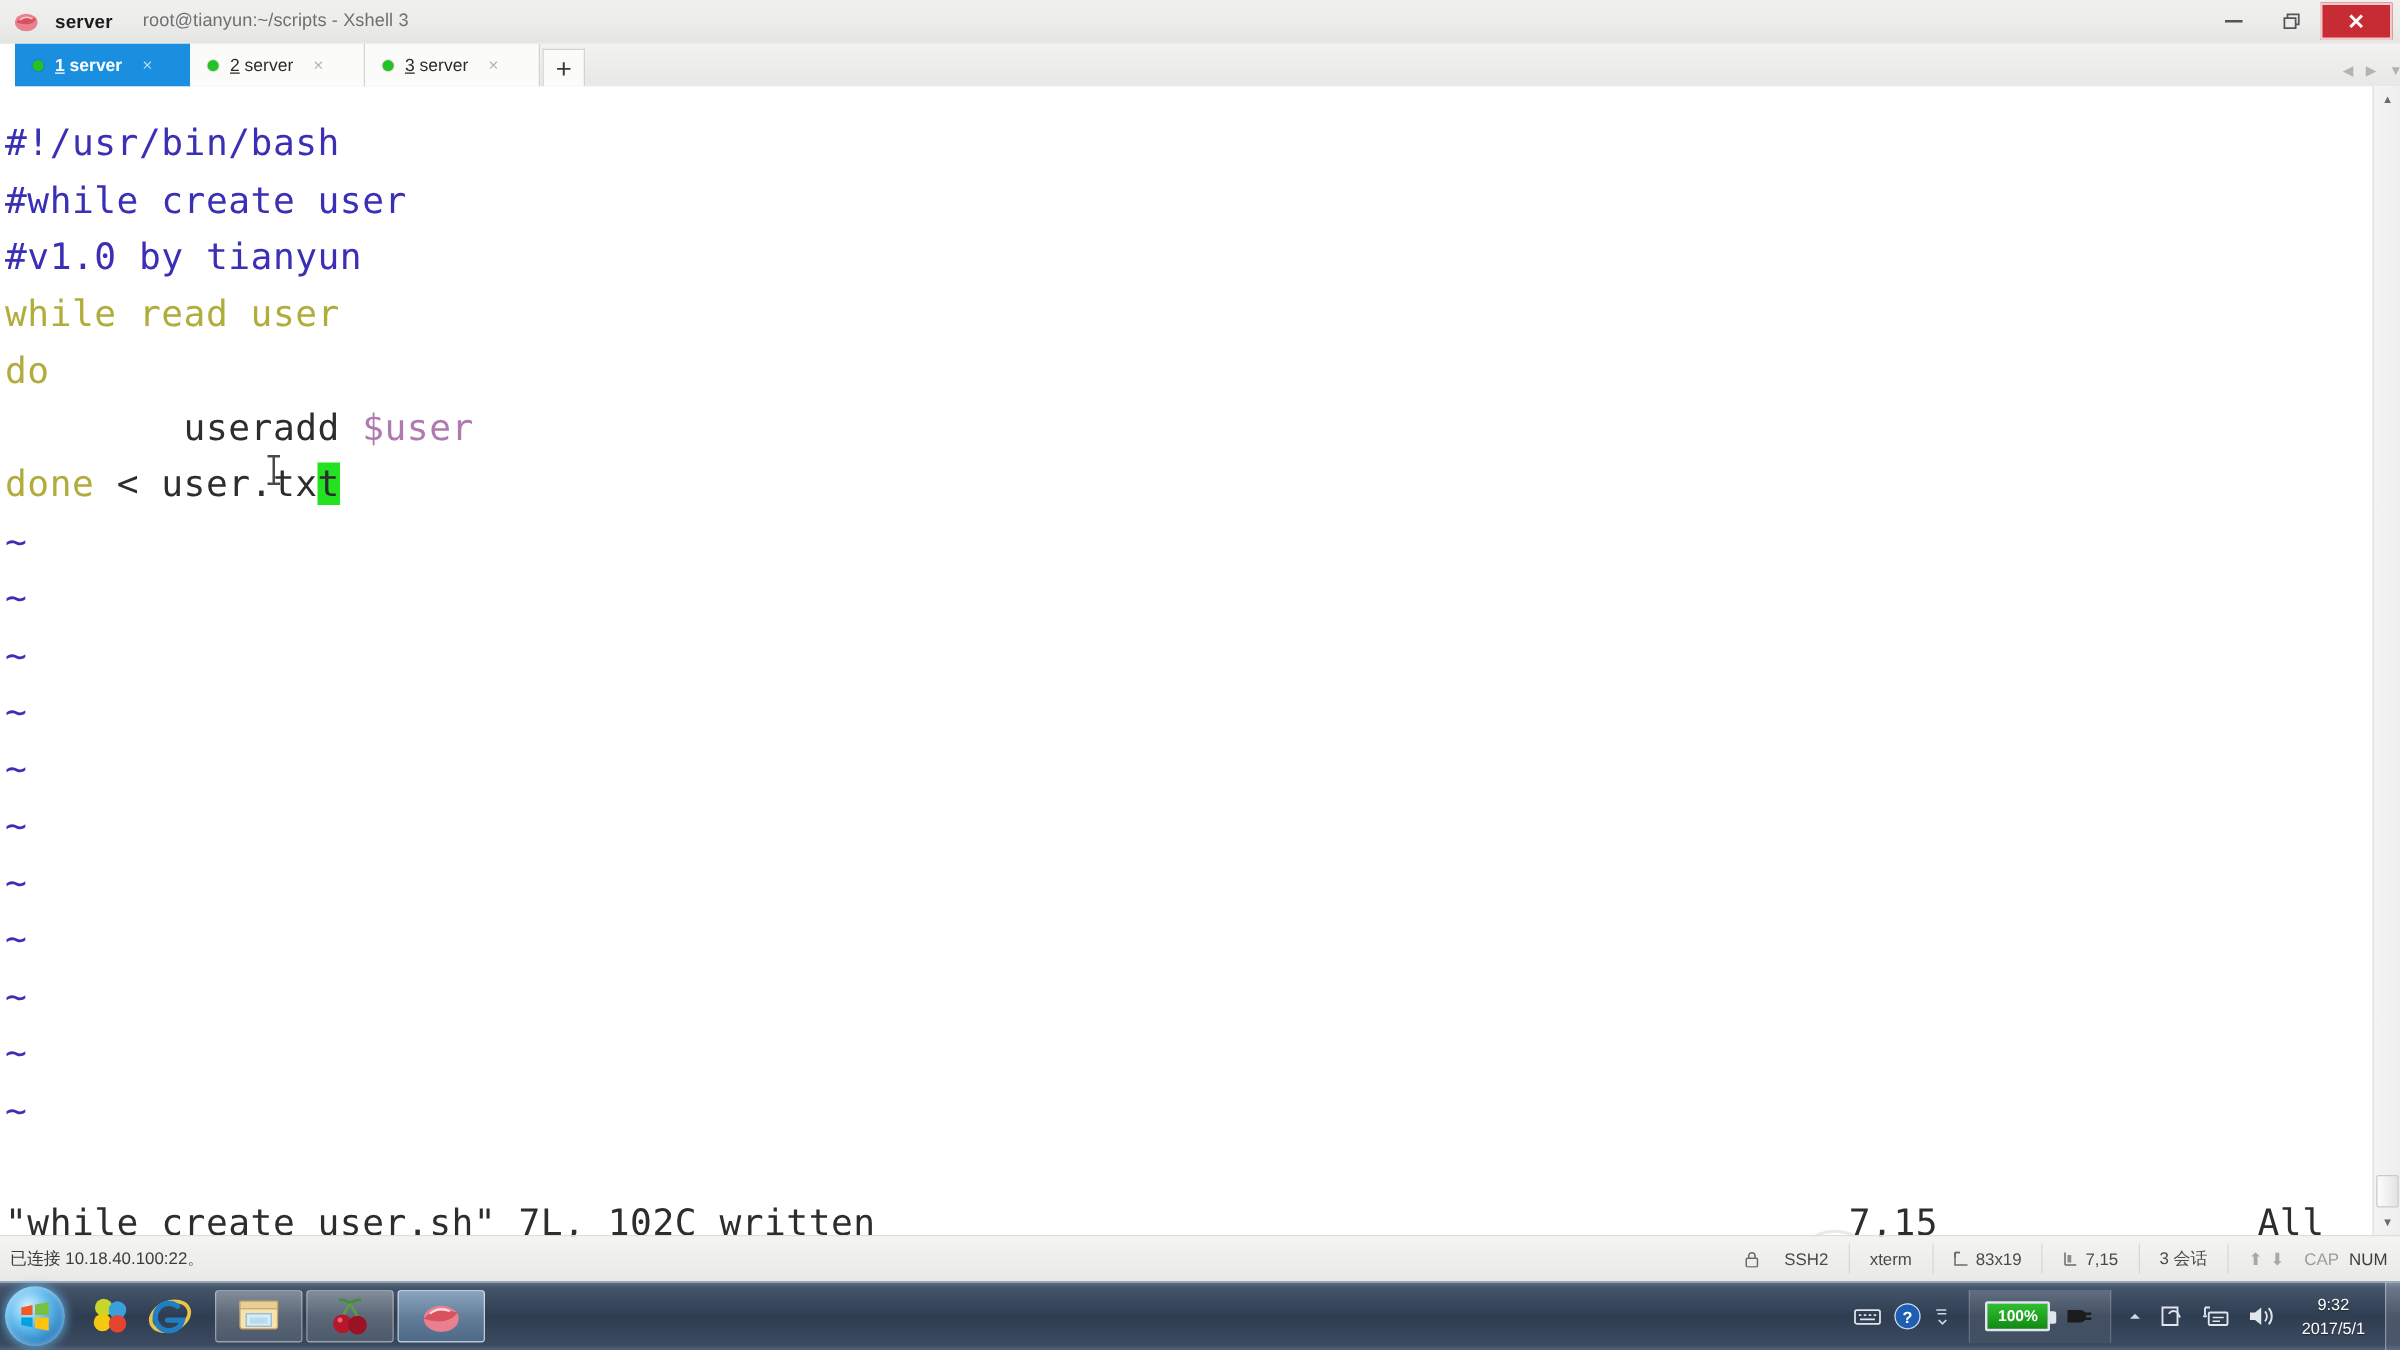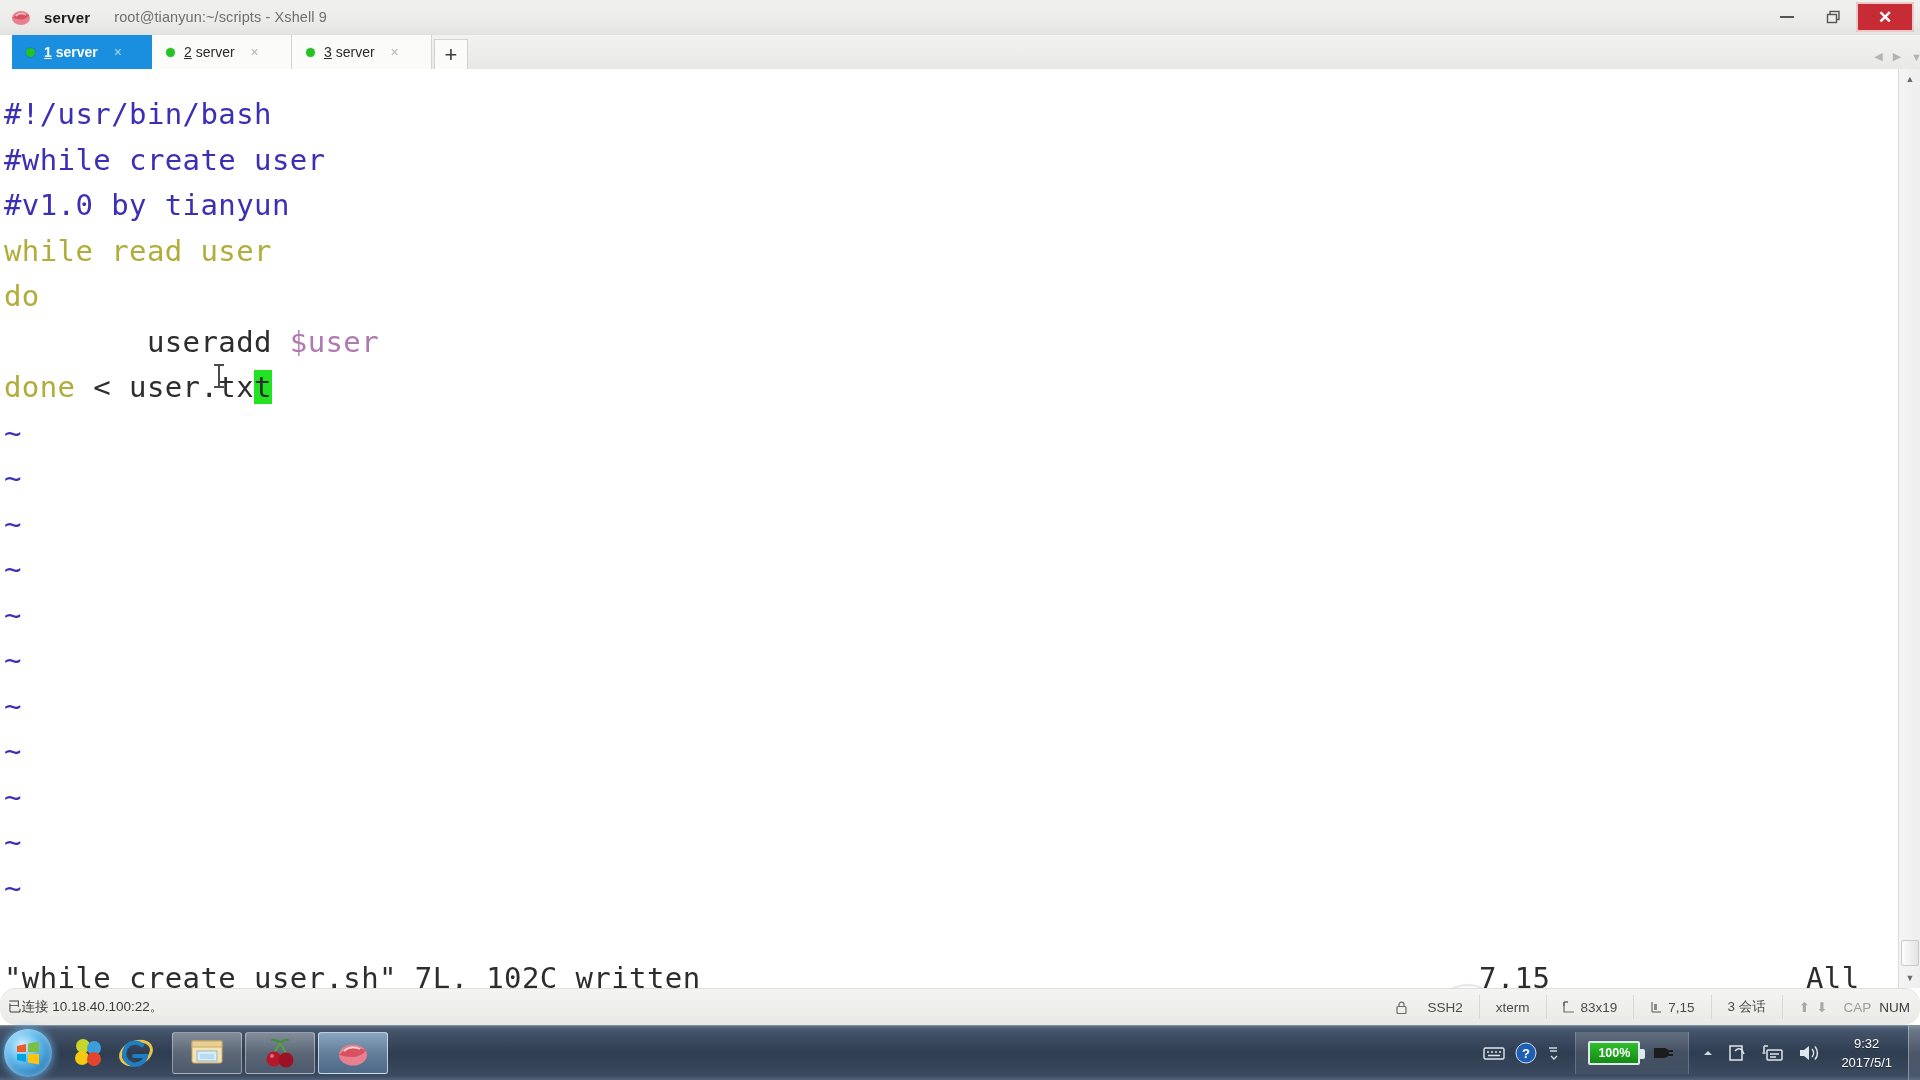--- a/index.html
+++ b/index.html
@@ -136,21 +136,21 @@
     position: absolute; left: 2px; bottom: 22px; width: 18px; height: 26px;
     background: linear-gradient(to right,#fdfdfd,#e3e3e3);
     border: 1px solid #cacaca; border-radius: 2px;
   }
 
   
   .statusbar {
     position: absolute; left: 0; top: 988px; width: 1920px; height: 37px;
     background: linear-gradient(to bottom,#f4f4f2,#e9e9e6);
     border-top: 1px solid #dededa;
-    display: flex; align-items: center; font-size: 13.5px; color: #4a4a4a; border-radius: 16px;
+    display: flex; align-items: center; font-size: 13.5px; color: #4a4a4a;
   }
   .sb-left { margin-left: 8px; color: #3c3c3c; }
   .sb-right { margin-left: auto; display: flex; align-items: center; }
   .sb-cell {
     display: flex; align-items: center; gap: 6px;
     padding: 0 16px; height: 24px; border-left: 1px solid #d8d8d4;
     white-space: nowrap;
   }
   .sb-cell:first-child { border-left: none; gap: 20px; }
   .sb-dim { color: #a8a8a4; }
@@ -229,21 +229,21 @@
 
   <div class="titlebar">
     <div class="tb-icon">
       <svg width="22" height="22" viewBox="0 0 22 22">
         <ellipse cx="11" cy="12" rx="9" ry="7" fill="#e8808f"></ellipse>
         <path d="M3 12 q5 -7 16 -3 q-4 7 -16 3 z" fill="#d9505f"></path>
         <path d="M6 10 q4 -4 10 -1" stroke="#fff" stroke-width="1.2" fill="none" opacity=".7"></path>
       </svg>
     </div>
     <div class="tb-appname">server</div>
-    <div class="tb-path">root@tianyun:~/scripts - Xshell 9</div>
+    <div class="tb-path">root@tianyun:~/scripts - Xshell 3</div>
     <div class="tb-spacer"></div>
     <div class="winbtn">
         <i class="minglyph"></i>
       </div>
     <div class="winbtn">
       <svg width="15" height="15" viewBox="0 0 15 15">
         <rect x="4" y="1.5" width="9" height="8" fill="none" stroke="#555" stroke-width="1.4"></rect>
         <rect x="1.5" y="4.5" width="9" height="8" fill="#ececea" stroke="#555" stroke-width="1.4"></rect>
       </svg>
     </div>

